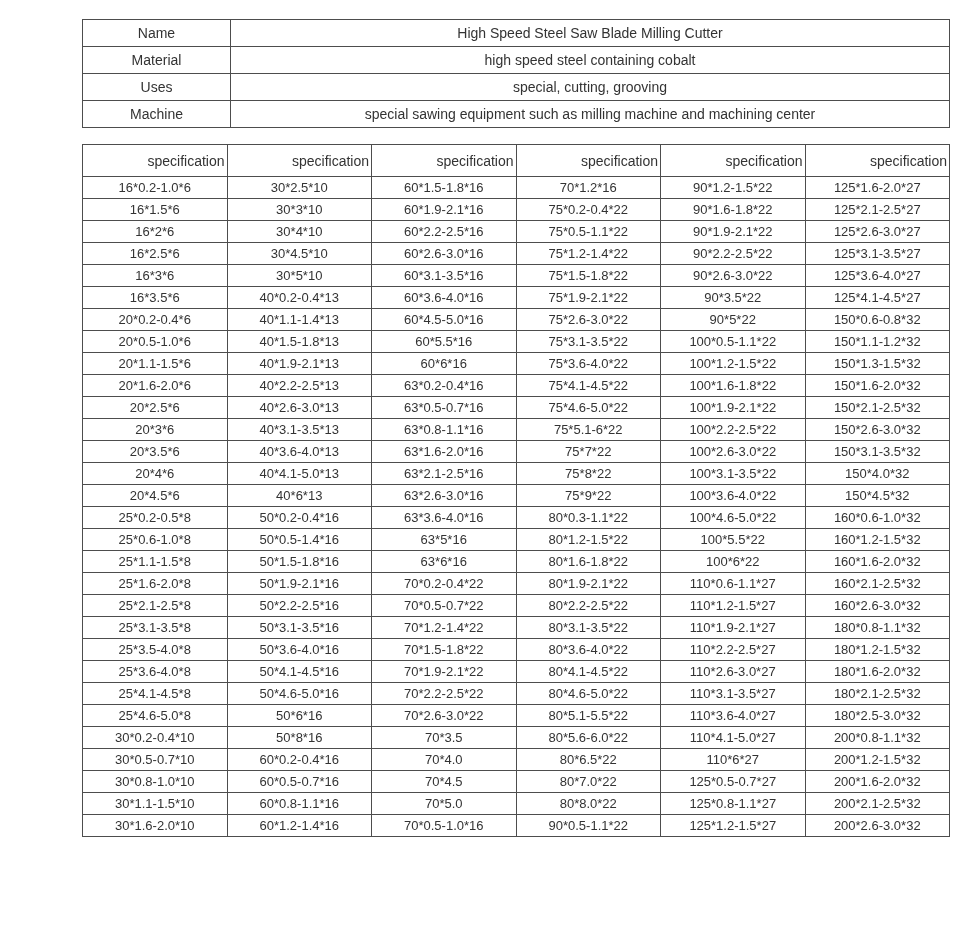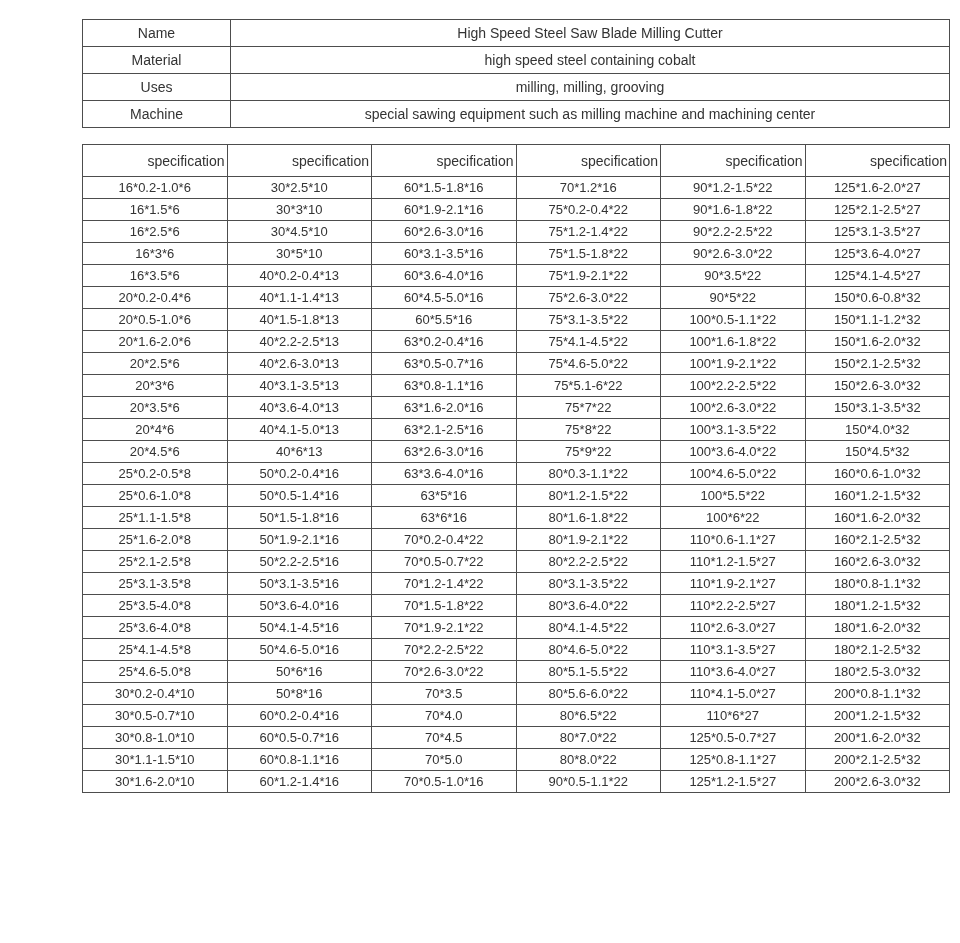--- a/index.html
+++ b/index.html
@@ -67,21 +67,21 @@
       <tr>
         <td class="label-col">Name</td>
         <td>High Speed Steel Saw Blade Milling Cutter</td>
       </tr>
       <tr>
         <td class="label-col">Material</td>
         <td>high speed steel containing cobalt</td>
       </tr>
       <tr>
         <td class="label-col">Uses</td>
-        <td>milling, milling, grooving</td>
+        <td>special, cutting, grooving</td>
       </tr>
       <tr>
         <td class="label-col">Machine</td>
         <td>special sawing equipment such as milling machine and machining center</td>
       </tr>
     </tbody>
   </table>
 
   <div class="table-gap"></div>
 
@@ -107,20 +107,28 @@
         </tr>
         <tr>
           <td>16*1.5*6</td>
           <td>30*3*10</td>
           <td>60*1.9-2.1*16</td>
           <td>75*0.2-0.4*22</td>
           <td>90*1.6-1.8*22</td>
           <td>125*2.1-2.5*27</td>
         </tr>
         <tr>
+          <td>16*2*6</td>
+          <td>30*4*10</td>
+          <td>60*2.2-2.5*16</td>
+          <td>75*0.5-1.1*22</td>
+          <td>90*1.9-2.1*22</td>
+          <td>125*2.6-3.0*27</td>
+        </tr>
+        <tr>
           <td>16*2.5*6</td>
           <td>30*4.5*10</td>
           <td>60*2.6-3.0*16</td>
           <td>75*1.2-1.4*22</td>
           <td>90*2.2-2.5*22</td>
           <td>125*3.1-3.5*27</td>
         </tr>
         <tr>
           <td>16*3*6</td>
           <td>30*5*10</td>
@@ -147,20 +155,28 @@
         </tr>
         <tr>
           <td>20*0.5-1.0*6</td>
           <td>40*1.5-1.8*13</td>
           <td>60*5.5*16</td>
           <td>75*3.1-3.5*22</td>
           <td>100*0.5-1.1*22</td>
           <td>150*1.1-1.2*32</td>
         </tr>
         <tr>
+          <td>20*1.1-1.5*6</td>
+          <td>40*1.9-2.1*13</td>
+          <td>60*6*16</td>
+          <td>75*3.6-4.0*22</td>
+          <td>100*1.2-1.5*22</td>
+          <td>150*1.3-1.5*32</td>
+        </tr>
+        <tr>
           <td>20*1.6-2.0*6</td>
           <td>40*2.2-2.5*13</td>
           <td>63*0.2-0.4*16</td>
           <td>75*4.1-4.5*22</td>
           <td>100*1.6-1.8*22</td>
           <td>150*1.6-2.0*32</td>
         </tr>
         <tr>
           <td>20*2.5*6</td>
           <td>40*2.6-3.0*13</td>

